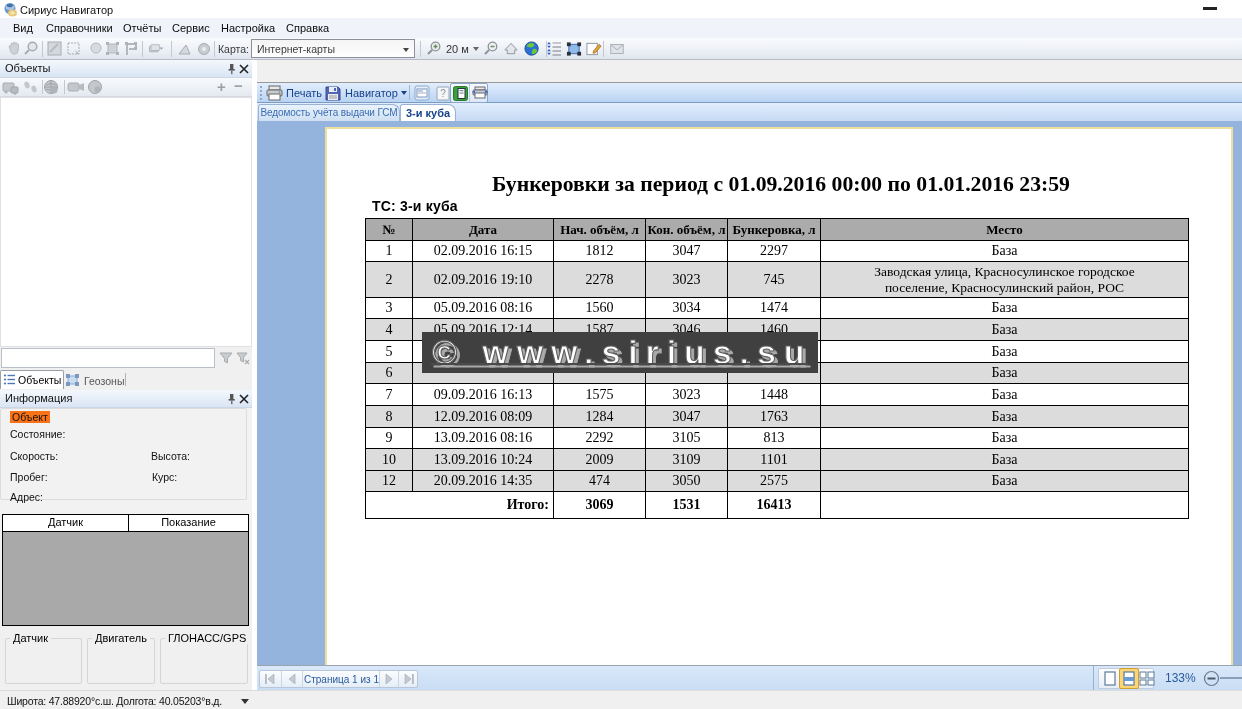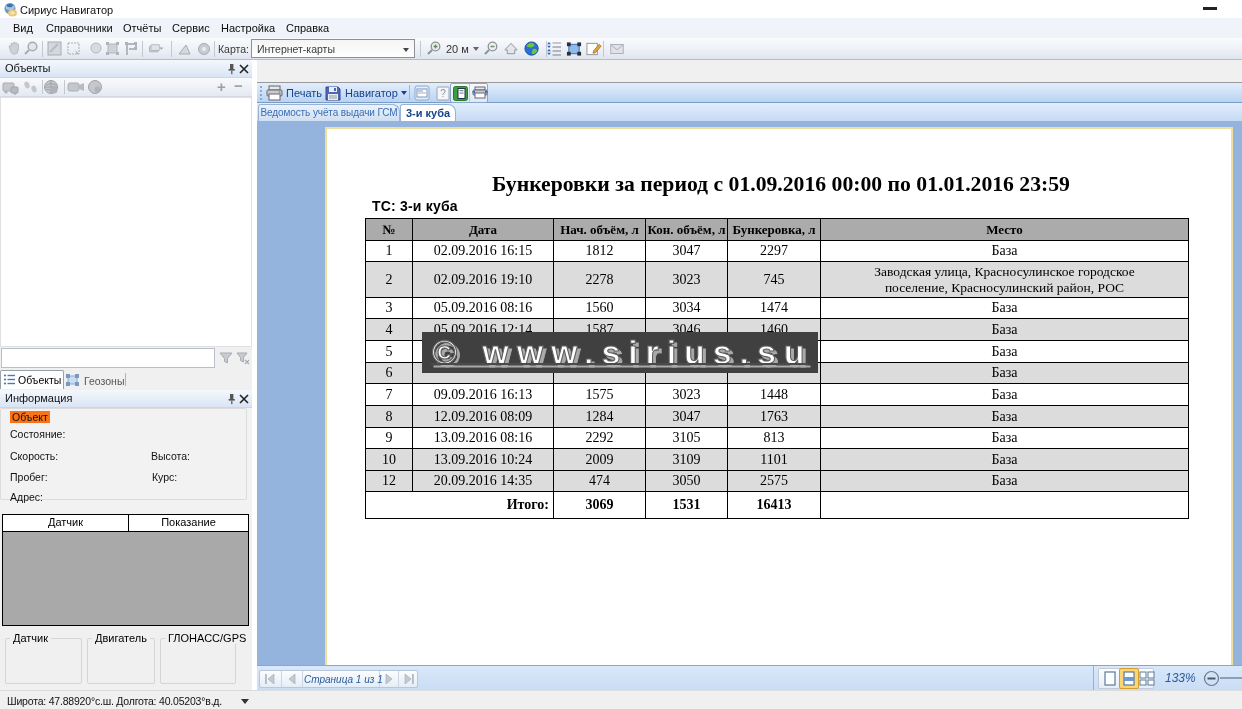--- a/index.html
+++ b/index.html
@@ -49,21 +49,21 @@
 #maintabs { left:0; top:0; width:985px; height:20px; background:#f0f0f0; border-bottom:1px solid #5a5f66; }
 #tab-all { position:absolute; left:3px; top:4px; }
 #tab-all span { position:absolute; left:20px; top:3px; font-size:10.5px; white-space:nowrap; }
 #tab-report { position:absolute; left:89px; top:3px; }
 #tab-report span { position:absolute; left:11px; top:3px; font-size:11px; font-weight:bold; white-space:nowrap; }
 #reptoolbar { left:0; top:22px; width:985px; height:21px; background:linear-gradient(#e3eefd,#b9d3f2); border-top:1px solid #999; border-bottom:1px solid #7a9cc4; }
 .bluetxt { color:#15428b; font-size:11px; }
 #subtabs { left:0; top:43px; width:985px; height:18px; background:linear-gradient(#e2eefc,#c6daf4); }
 #vp { left:0; top:61px; width:985px; height:544px; background:#94b4de; overflow:hidden; }
 #page { position:absolute; left:68px; top:6px; width:908px; height:600px; background:#fff; border:2px solid #eedf9c; }
-#navbar { left:0; top:605px; width:985px; height:33px; background:linear-gradient(#d9e8fa,#c3d9f2); border-top:1px solid #9aa4ae;font-style:italic; }
+#navbar { left:0; top:605px; width:985px; height:33px; background:linear-gradient(#d9e8fa,#c3d9f2); border-top:1px solid #9aa4ae; }
 
 
 #rtitle { position:absolute; left:0; top:43px; width:908px; text-align:center; font-family:"Liberation Serif",serif; font-size:21.7px; font-weight:bold; }
 #rts { position:absolute; left:45px; top:69px; font-size:14px; letter-spacing:0.2px; font-weight:bold; }
 table#rep { position:absolute; left:38px; top:89px; border-collapse:collapse; font-family:"Liberation Serif",serif; font-size:14px; }
 #rep td { border:1px solid #000; text-align:center; padding:0; }
 #rep .hrow td { background:#ababab; font-weight:bold; font-size:13px; white-space:nowrap; }
 #rep .alt td { background:#dcdcdc; }
 #watermark { position:absolute; left:95px; top:203px; width:396px; height:41px; background:#404040; overflow:hidden; }
 #watermark span { position:absolute; font-family:"Liberation Sans",sans-serif; font-size:34px; font-weight:bold; letter-spacing:7.9px; white-space:nowrap; }
@@ -304,21 +304,21 @@
           <span class="c2">Показание</span>
           <div class="div"></div>
         </div>
     </div>
     <div class="gbox" style="left:5px;width:77px">
         <span class="gl">Датчик</span>
       </div>
     <div class="gbox" style="left:87px;width:68px">
         <span class="gl">Двигатель</span>
       </div>
-    <div class="gbox" style="left:160px;width:76px">
+    <div class="gbox" style="left:160px;width:88px">
         <span class="gl">ГЛОНАСС/GPS</span>
       </div>
   </div>
 
   <div class="abs" id="mainarea">
     <div class="abs" id="reptoolbar">
       <div class="abs" style="left:3px;top:3px;width:2px;height:14px;background:repeating-linear-gradient(#8fa8c8 0 2px,transparent 2px 4px)"></div>
       <svg class="abs" style="left:9px;top:2px" width="17" height="16" viewBox="0 0 17 16">
           <rect x="3" y="1" width="11" height="4" fill="#e8e8e8" stroke="#666"></rect>
           <rect x="1" y="5" width="15" height="6" rx="1" fill="#c8ccd2" stroke="#666"></rect>

